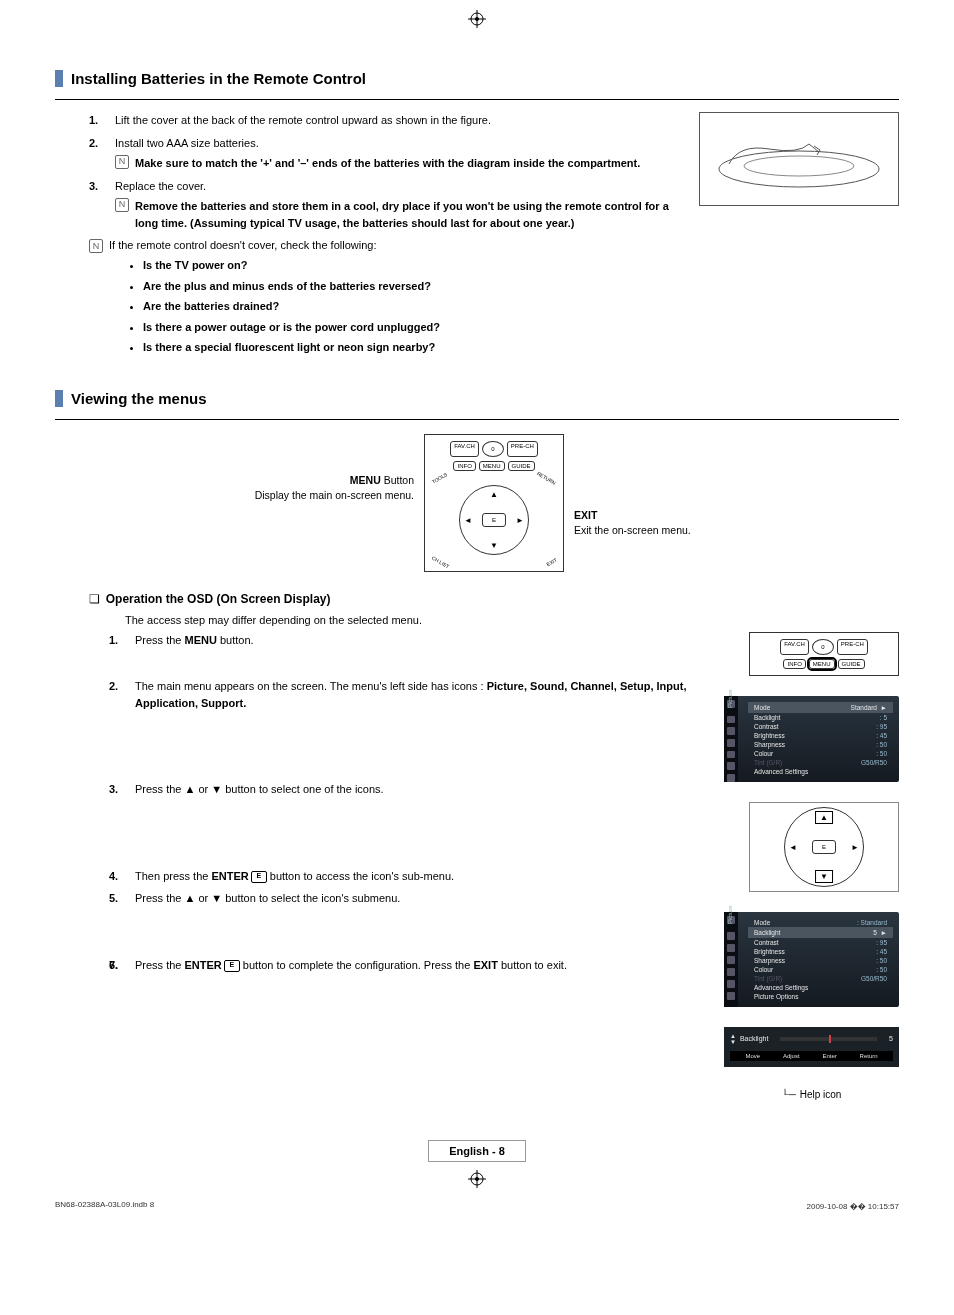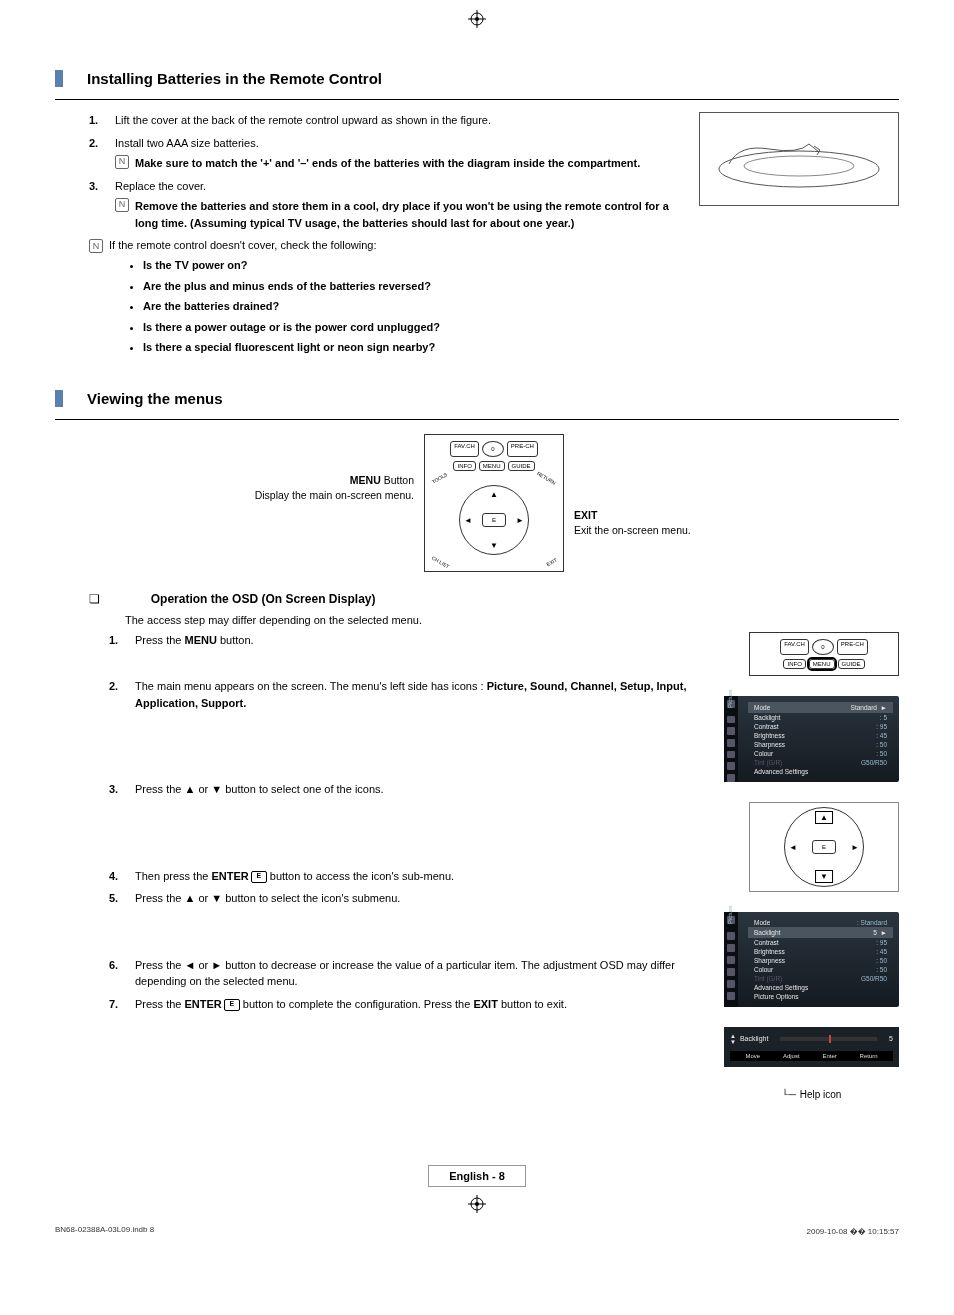--- a/index.html
+++ b/index.html
@@ -16,21 +16,21 @@
     position: absolute;
     left: 50%;
     transform: translateX(-50%);
     top: 10px;
   }
   .reg-mark svg, .reg-mark-bottom svg { display:block; }
   .section-title {
     font-size: 15px;
     font-weight: bold;
     border-left: 8px solid #5a7fb0;
-    padding-left: 24px;
+    padding-left: 8px;
     margin: 30px 0 12px 0;
   }
   .bullet-hr {
     border: none;
     border-top: 1px solid #000;
     margin: 4px 0 12px 0;
   }
   .content { padding-left: 34px; }
   .content p, .content li { line-height: 1.5; }
   ol.numbered {
@@ -152,21 +152,20 @@
     align-items:flex-start;
     gap:6px;
     margin: 10px 0 8px 0;
   }
   .osd-sub .box-icon {
     font-size: 12px;
   }
   .osd-sub .sub-title {
     font-weight: bold;
     font-size: 12px;
-    margin-left: 45px;
   }
   .access-note { margin-left: 36px; margin-bottom:6px; }
   .osd-steps li { margin-bottom: 40px; }
   .right-figures {
     width: 175px;
     display:flex;
     flex-direction:column;
     gap:20px;
     font-size:7px;
   }
@@ -247,21 +246,20 @@
   .page-num {
     text-align:center;
     margin-top:40px;
   }
   .page-num-box {
     display:inline-block;
     border:1px solid #999;
     padding:4px 20px;
     font-weight:bold;
     font-size:11px;
-    margin-top:25px;
   }
   .footer-row {
     display:flex;
     justify-content:space-between;
     font-size:8px;
     color:#333;
     margin-top:10px;
   }
   b.enter-icon::after {
     content:"E";
@@ -413,21 +411,20 @@
         <li style="margin-bottom:70px;"><span class="num">3.</span>
           <span>Press the ▲ or ▼ button to select one of the icons.</span>
         </li>
         <li style="margin-bottom:6px;"><span class="num">4.</span>
           <span>Then press the </span><b>ENTER</b><b class="enter-icon"></b><span> button to access the icon's sub-menu.</span>
         </li>
         <li style="margin-bottom:50px;"><span class="num">5.</span>
           <span>Press the ▲ or ▼ button to select the icon's submenu.</span>
         </li>
         <li style="margin-bottom:6px;"><span class="num">6.</span>
-          <span>Press the ◄ or ► button to decrease or increase the value of a particular item. The adjustment OSD may differ depending on the selected menu.</span>
         </li>
         <li style="margin-bottom:6px;"><span class="num">7.</span>
           <span>Press the </span><b>ENTER</b><b class="enter-icon"></b><span> button to complete the configuration. Press the </span><b>EXIT</b><span> button to exit.</span>
         </li>
       </ol>
     </div>
 
     <div class="right-figures">
 
       <div class="remote-box" style="width:150px; align-self:flex-end;">

